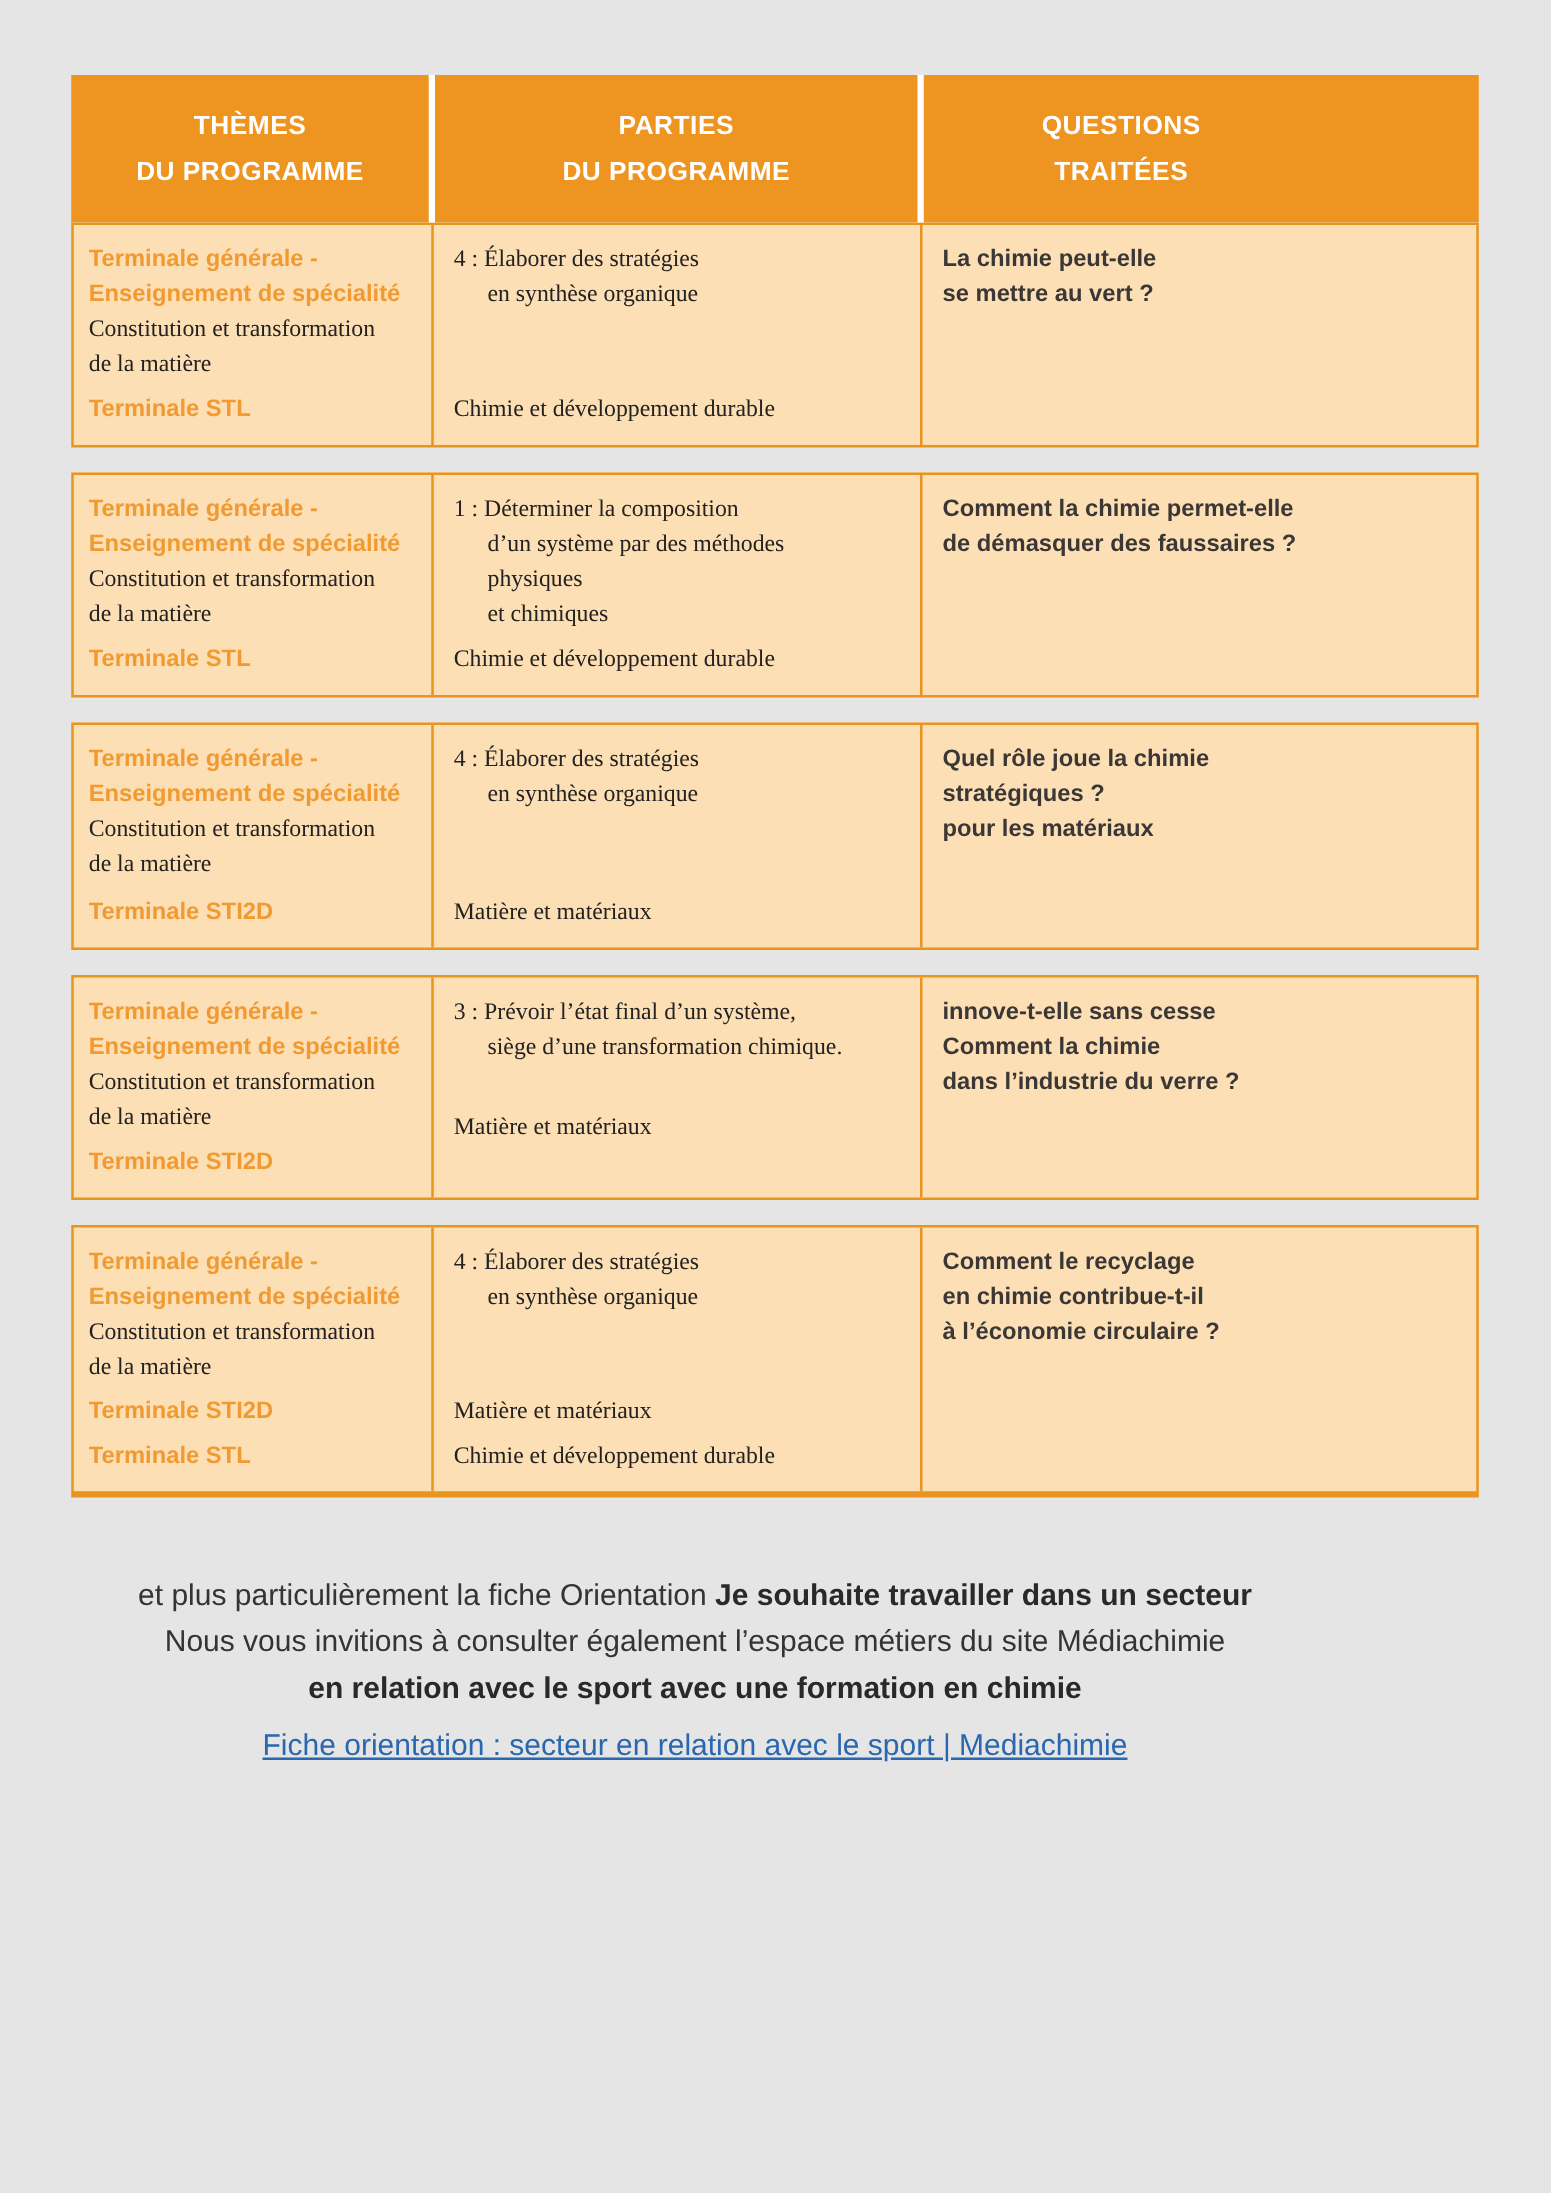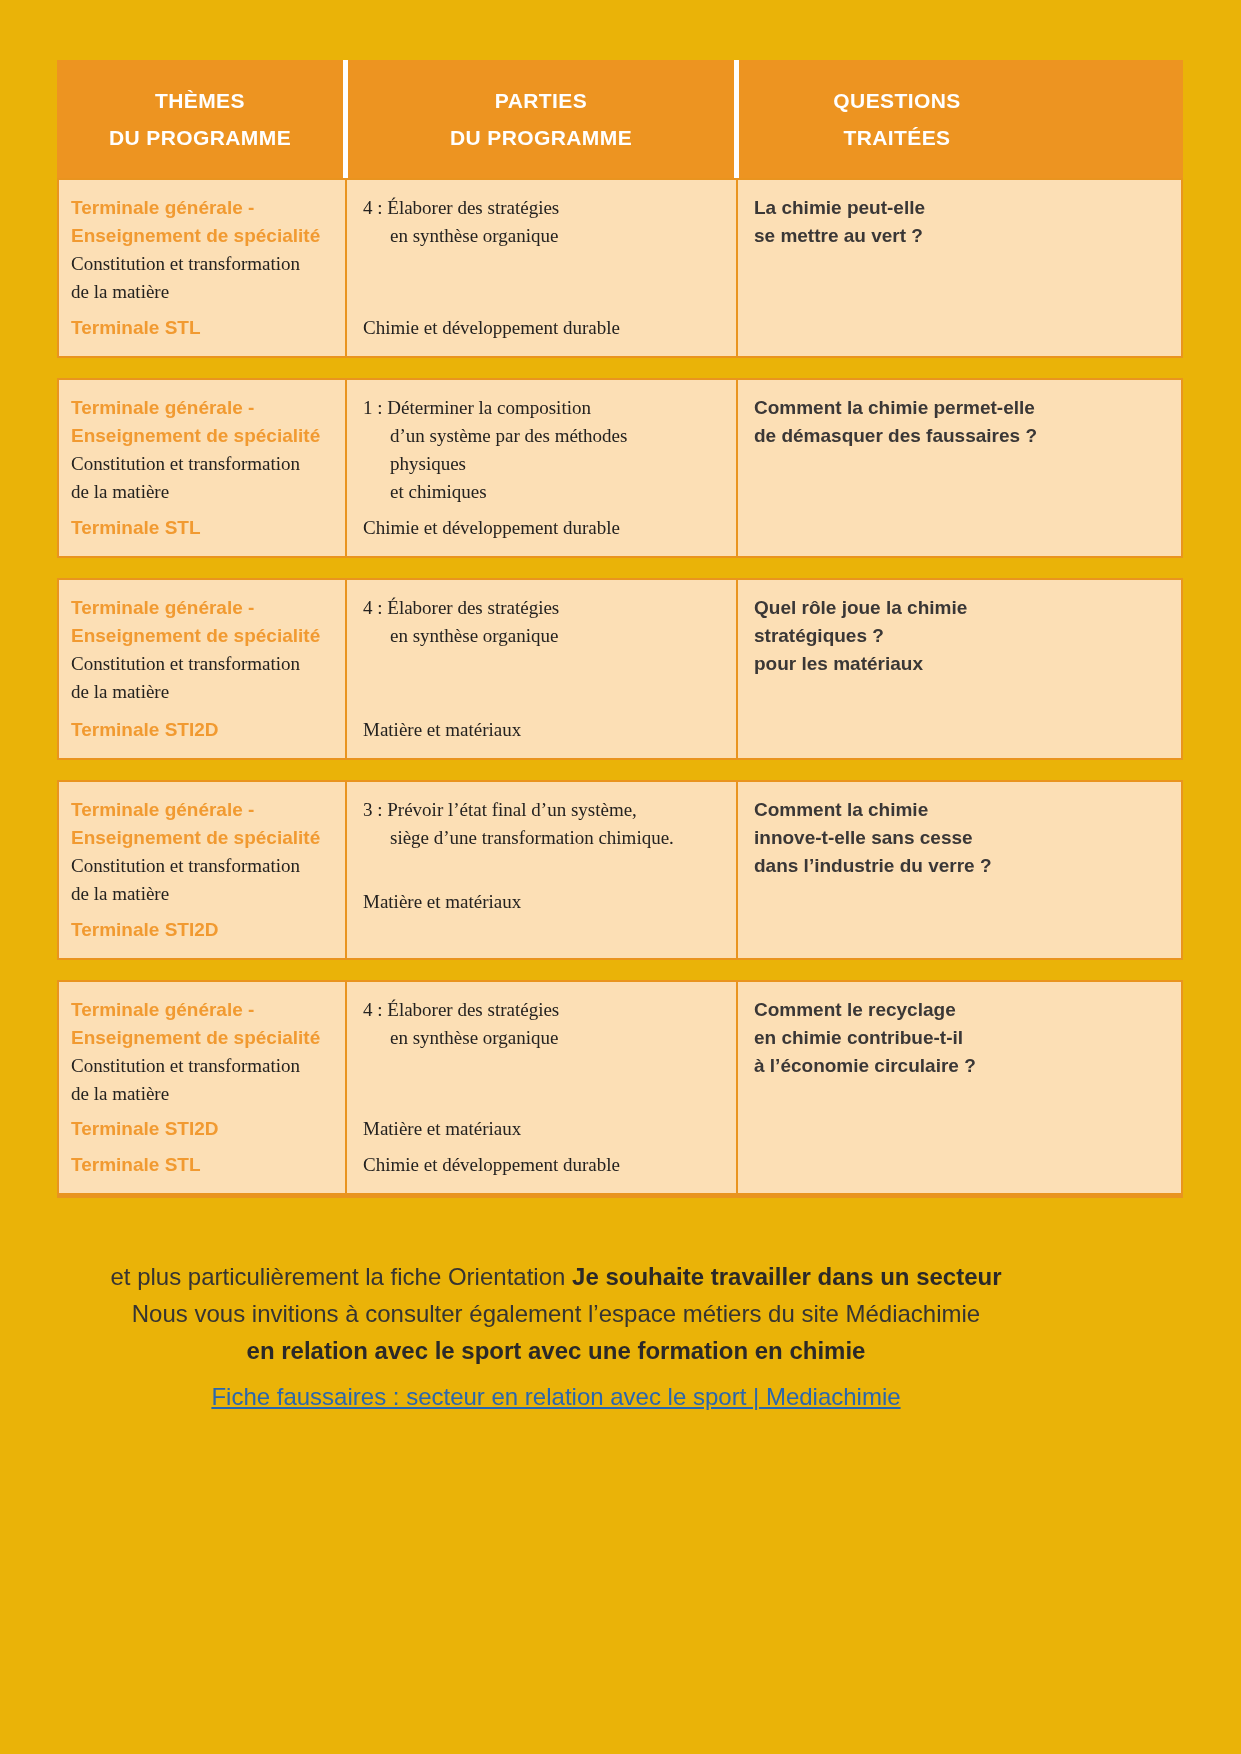--- a/index.html
+++ b/index.html
@@ -1,21 +1,21 @@
 <!DOCTYPE html>
 <html><head>
 <meta charset="utf-8">
 <style>
   * { margin: 0; padding: 0; box-sizing: border-box; }
   html, body { background: #ffffff; }
   body {
     font-family: "Liberation Sans", "DejaVu Sans", sans-serif;
     width: 1241px; height: 1754px; position: relative;
   }
-  .page { position: absolute; inset: 0; background: #eab308; }
+  .page { position: absolute; inset: 0; background: #e5e5e5; }
 
   
   .prog-table { position: absolute; left: 57px; top: 60px; width: 1126px; }
 
   .thead {
     display: grid; grid-template-columns: 286px 391px 449px;
     height: 118px; background: #ED9421;
   }
   .hcell {
     color: #ffffff; font-weight: bold; font-size: 21px; letter-spacing: 0.4px;
@@ -185,22 +185,22 @@
       <div class="cell col-parts">
         <div class="parts">
           <div class="line dark">3 : Prévoir l’état final d’un système,</div>
           <div class="line dark">siège d’une transformation chimique.</div>
         </div>
         <div class="programs">
           <div class="line dark">Matière et matériaux</div>
         </div>
       </div>
       <div class="cell col-question">
+        <div class="q-line">innove-t-elle sans cesse</div>
         <div class="q-line">Comment la chimie</div>
-        <div class="q-line">innove-t-elle sans cesse</div>
         <div class="q-line">dans l’industrie du verre ?</div>
       </div>
     </div>
 
     <div class="row h-c last">
       <div class="cell col-theme">
         <div class="theme-block">
           <div class="line orange">Terminale générale -</div>
           <div class="line orange">Enseignement de spécialité</div>
           <div class="line dark">Constitution et transformation</div>
@@ -228,17 +228,17 @@
       </div>
     </div>
 
   </div>
 
   <div class="footer">
     <div><span>et plus particulièrement la fiche Orientation </span><span class="b">Je souhaite travailler dans un secteur</span></div>
     <div>Nous vous invitions à consulter également l’espace métiers du site Médiachimie</div>
     <div class="b">en relation avec le sport avec une formation en chimie</div>
     <div class="link-line">
-      <a href="#">Fiche faussaires : secteur en relation avec le sport | Mediachimie</a>
+      <a href="#">Fiche orientation : secteur en relation avec le sport | Mediachimie</a>
     </div>
   </div>
 
 </div>
 
 </body></html>

